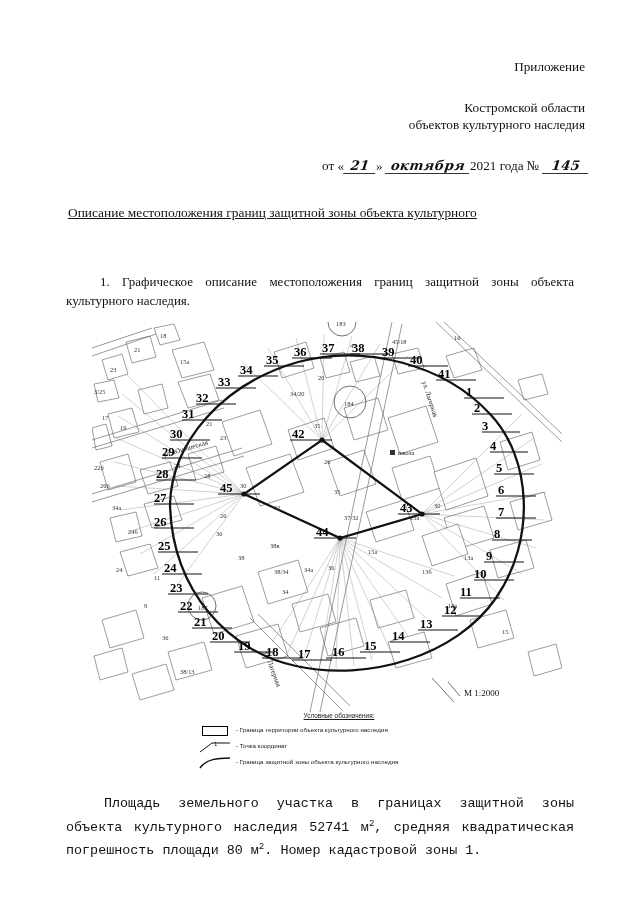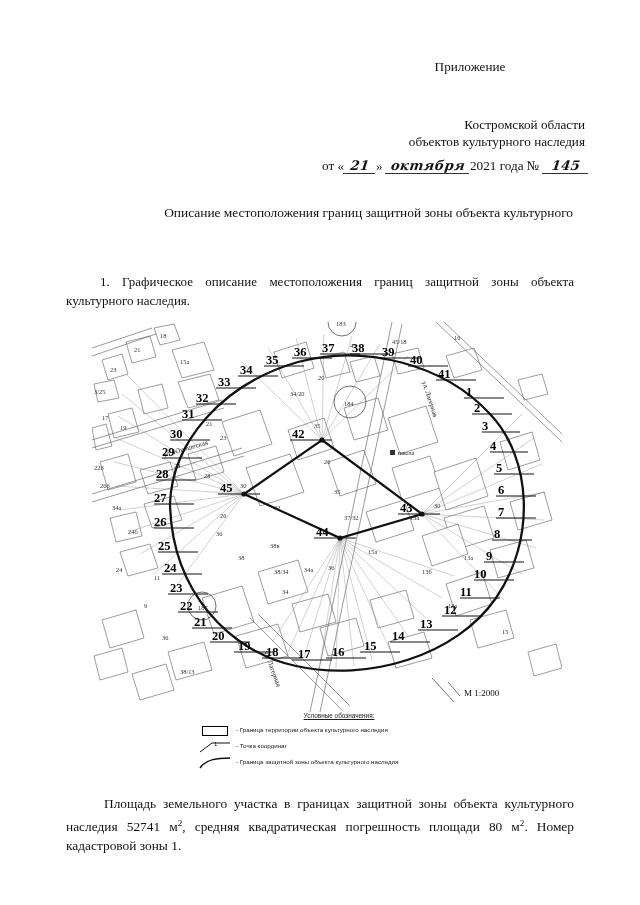--- a/index.html
+++ b/index.html
@@ -26,22 +26,21 @@
   .hdr {
     position: absolute;
     left: 355px;
     top: 58px;
     width: 230px;
     font-size: 13.2px;
     line-height: 17px;
     text-align: right;
   }
   .hdr .line-pril {
-    text-align: center;
-    margin-bottom: 41px;
+    margin-bottom: 24px;
   }
   .hdr .addr { text-align: right; }
 
   .dateline {
     position: absolute;
     left: 322px;
     top: 158px;
     width: 262px;
     font-size: 13.2px;
     white-space: nowrap;
@@ -59,23 +58,24 @@
   .hand.num { min-width: 26px; text-align: center; }
   .hand.mon { min-width: 78px; text-align: center; }
   .hand.ord { min-width: 40px; text-align: center; }
 
   
   .title {
     position: absolute;
     left: 68px;
     top: 203px;
     width: 505px;
-    text-align: right;
+    text-align: left;
     font-size: 13.4px;
     line-height: 19px;
+    text-decoration: underline;
   }
 
   
   .para1 {
     position: absolute;
     left: 66px;
     top: 272px;
     width: 508px;
     font-size: 13px;
     line-height: 19px;
@@ -140,20 +140,21 @@
   
   .para2 {
     position: absolute;
     left: 66px;
     top: 794px;
     width: 508px;
     font-size: 13.4px;
     line-height: 19.5px;
     text-align: justify;
     text-indent: 38px;
+    font-family: Liberation Mono, monospace;
   }
   sup { font-size: .68em; vertical-align: super; }
 
   
   .pt-label {
     font-family: "Liberation Serif", serif;
     font-weight: 700;
   }
   .sm { font-family: "Liberation Serif", serif; }
 </style>

